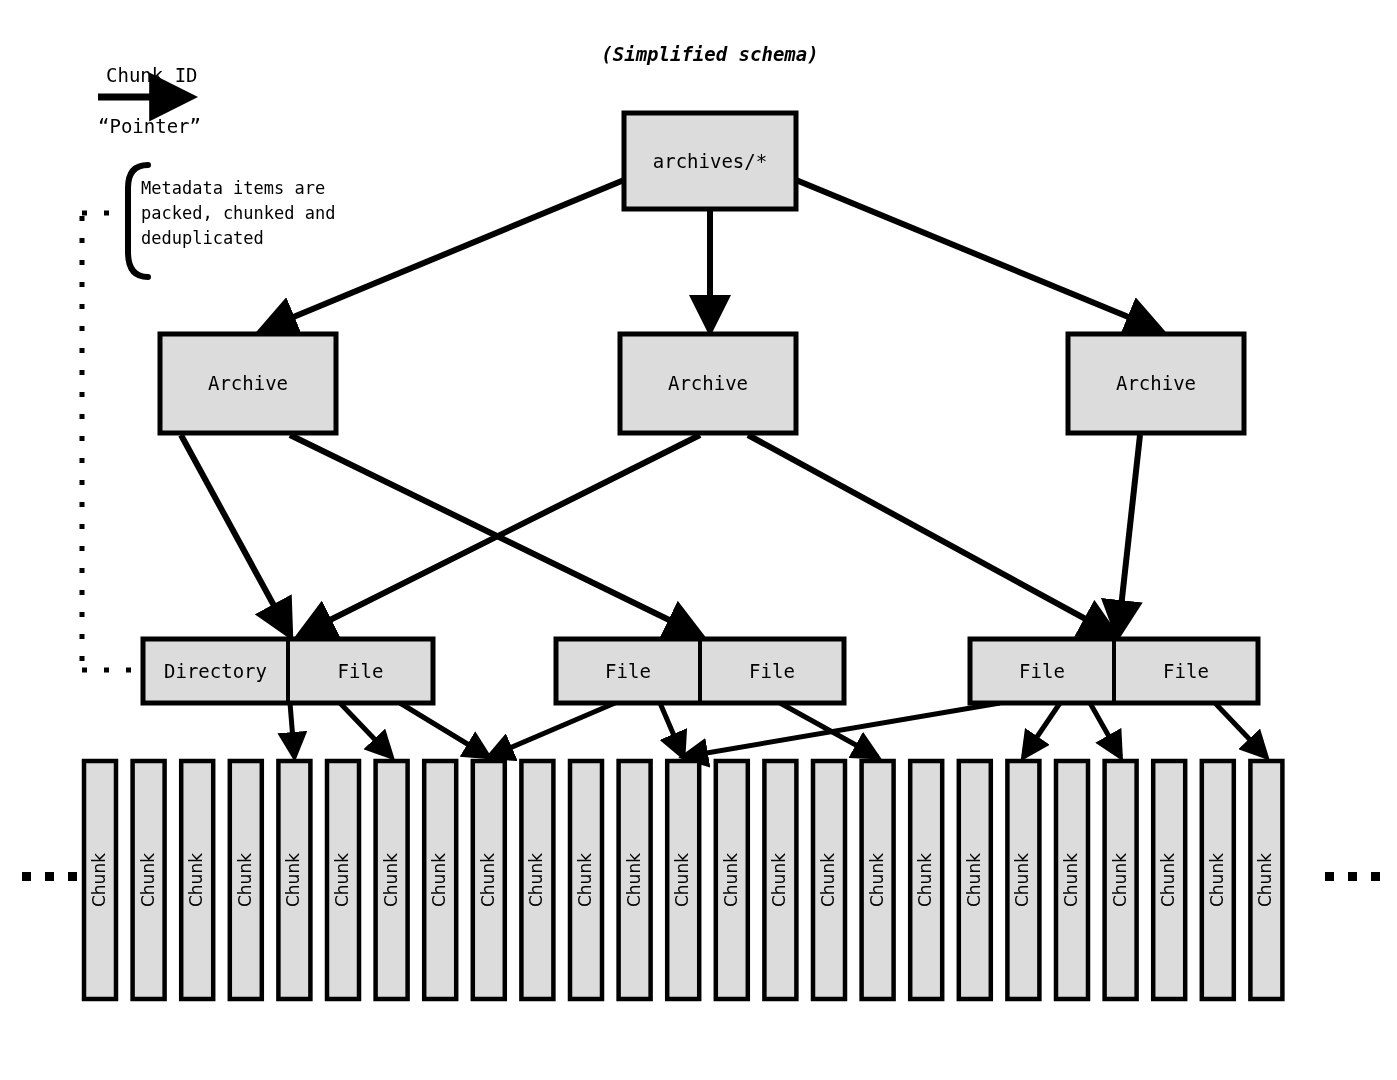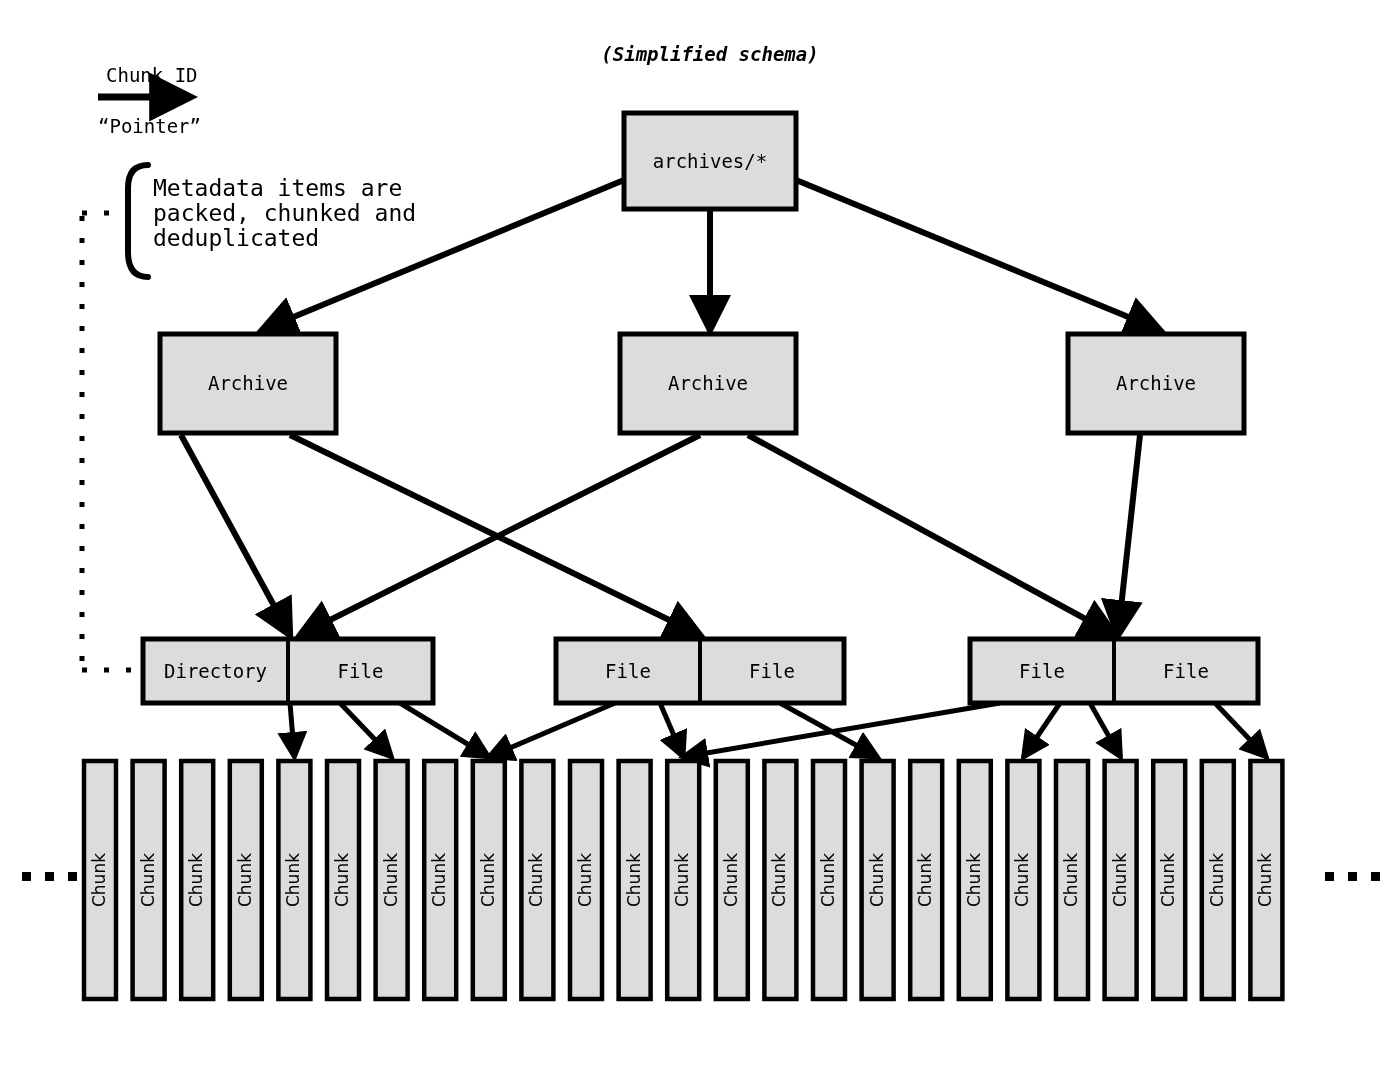--- a/index.html
+++ b/index.html
@@ -9,21 +9,21 @@
   svg#canvas{position:absolute;left:0;top:0;width:1397px;height:1080px;}
   .boxlabel{font-family:"DejaVu Sans Mono","Liberation Mono",monospace;
             font-size:19px;fill:#000;text-anchor:middle;dominant-baseline:middle;}
   .chunklabel{font-family:"DejaVu Sans","Liberation Sans",sans-serif;
               font-size:17px;fill:#000;text-anchor:middle;dominant-baseline:middle;}
   .title{font-family:"DejaVu Sans Mono","Liberation Mono",monospace;
          font-size:19px;font-style:italic;font-weight:bold;fill:#000;text-anchor:middle;}
   .legend{font-family:"DejaVu Sans Mono","Liberation Mono",monospace;
           font-size:19px;fill:#000;}
   .note{font-family:"DejaVu Sans Mono","Liberation Mono",monospace;
-        font-size:23px;fill:#000;margin-left:12px;}
+        font-size:17px;fill:#000;}
   .nodebox{fill:#dcdcdc;stroke:#000;stroke-width:5;}
   .chunkbox{fill:#dcdcdc;stroke:#000;stroke-width:4.5;}
   .edge{stroke:#000;fill:none;}
   .divider{stroke:#000;stroke-width:4;}
   .dotline{stroke:#000;stroke-width:5;stroke-linecap:butt;
            stroke-dasharray:5 17;fill:none;}
 </style>
 </head>
 <body>
 

